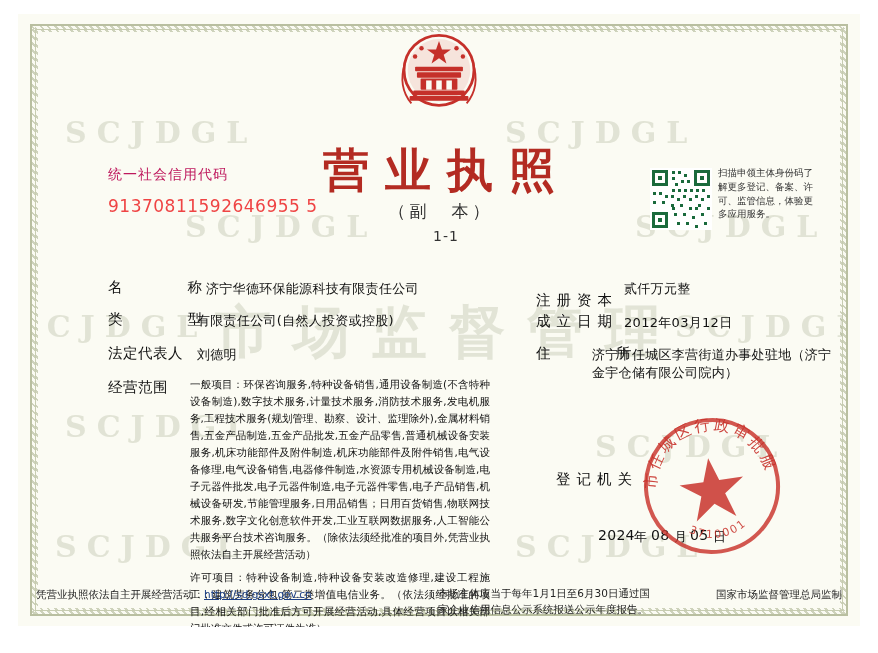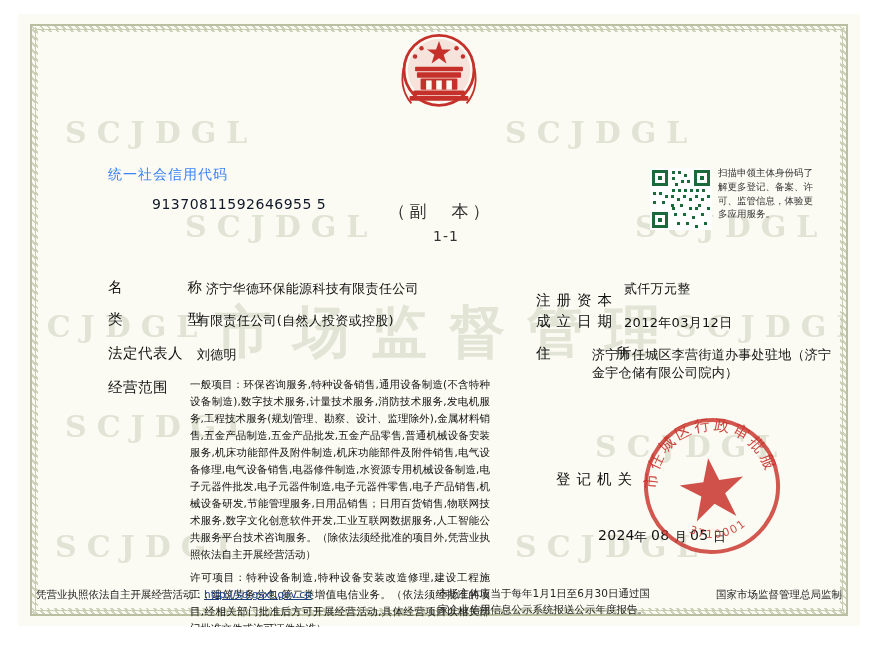--- a/index.html
+++ b/index.html
@@ -135,32 +135,31 @@
     letter-spacing: 1px;
     padding-left: 14px;
   }
 
   
   .credit-label {
     position: absolute;
     left: 108px;
     top: 166px;
     font-size: 14px;
-    color: #3b82f6;
+    color: #be185d;
     letter-spacing: 1px;
     text-align: center;
   }
   .credit-value {
     position: absolute;
     left: 108px;
     top: 196px;
-    font-size: 14px;
-    color: #0f172a;
+    font-size: 17px;
+    color: #ef4444;
     letter-spacing: 0.5px;
-    margin-left: 44px;
   }
 
   
   .qr {
     position: absolute;
     right: 166px;
     top: 168px;
     width: 62px;
     height: 62px;
   }
@@ -306,20 +305,21 @@
         <rect x="24" y="44" width="52" height="5" rx="1"></rect>
       </g>
 
       <g stroke="#c5302a" stroke-width="2" fill="none">
         <path d="M13,40 C8,56 10,72 20,84"></path>
         <path d="M87,40 C92,56 90,72 80,84"></path>
       </g>
     </svg>
   </div>
 
+  <div class="title">营业执照</div>
   <div class="subtitle">（副　本）</div>
   <div class="copyno">1-1</div>
 
   <div class="credit-label">统一社会信用代码</div>
   <div class="credit-value">91370811592646955 5</div>
 
   <div class="qr">
     <svg viewBox="0 0 62 62" width="62" height="62">
       <rect x="0" y="0" width="62" height="62" fill="#ffffff"></rect>
       <g fill="#1a6a3c">

